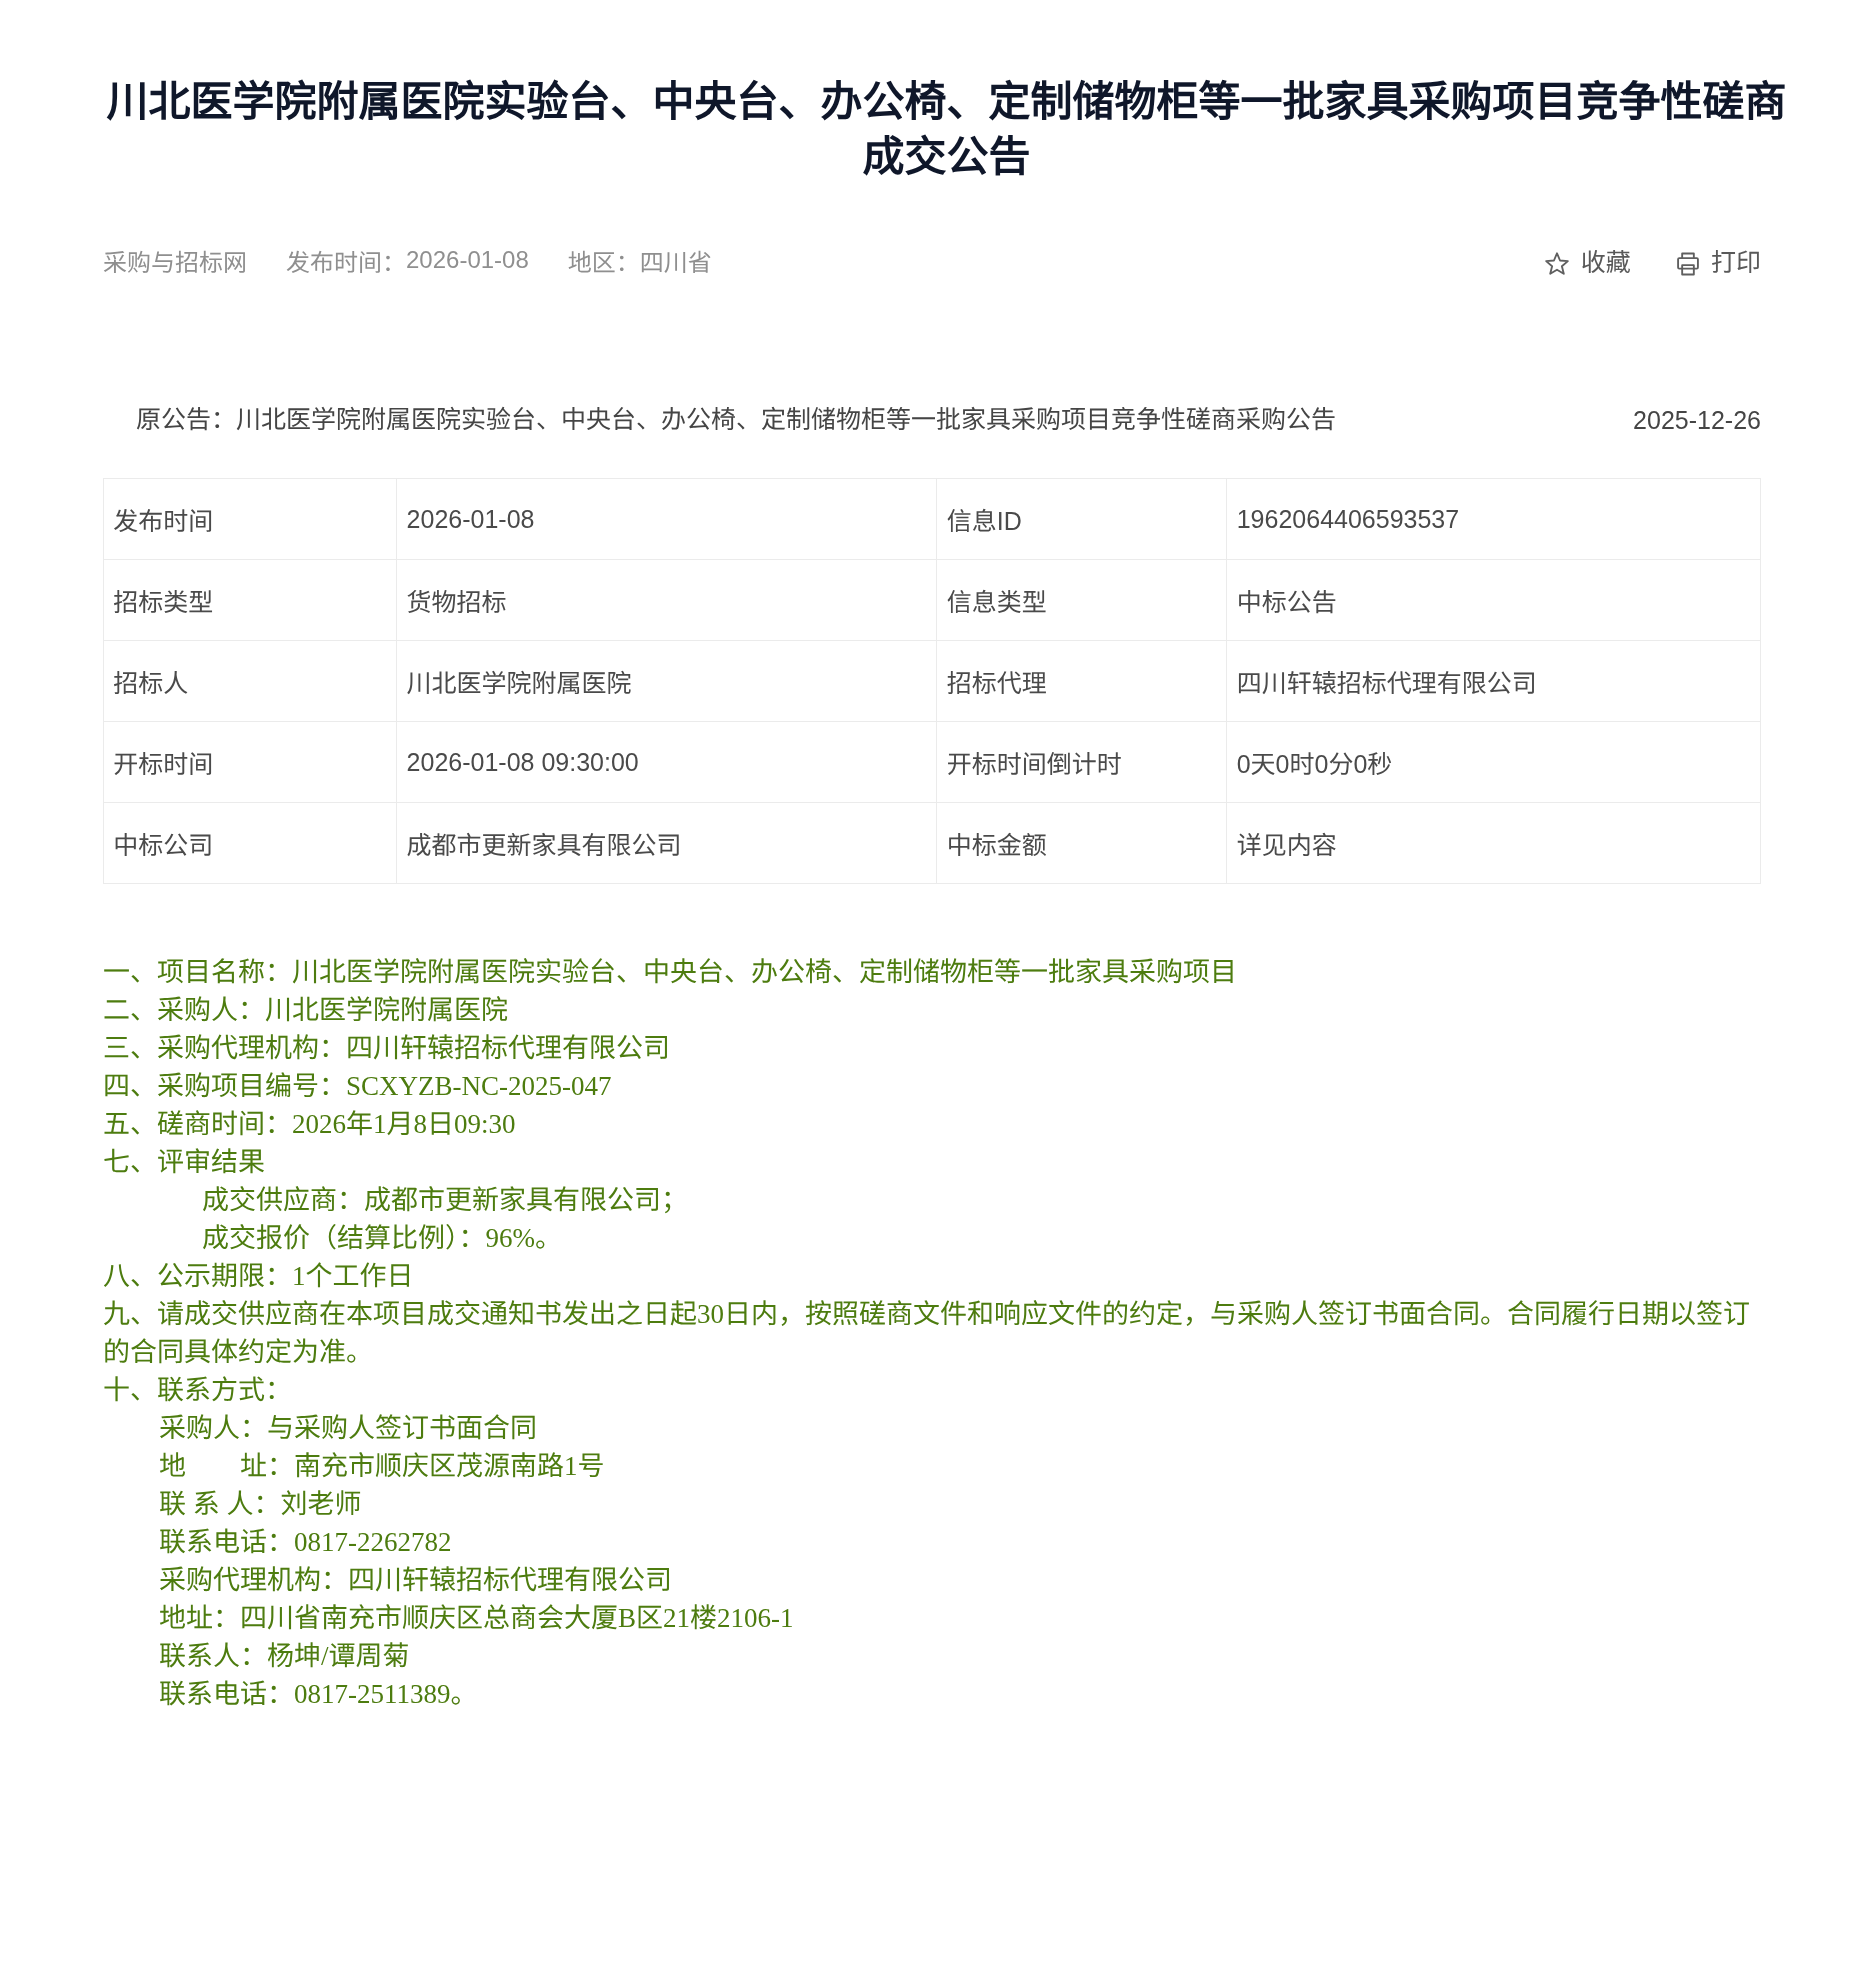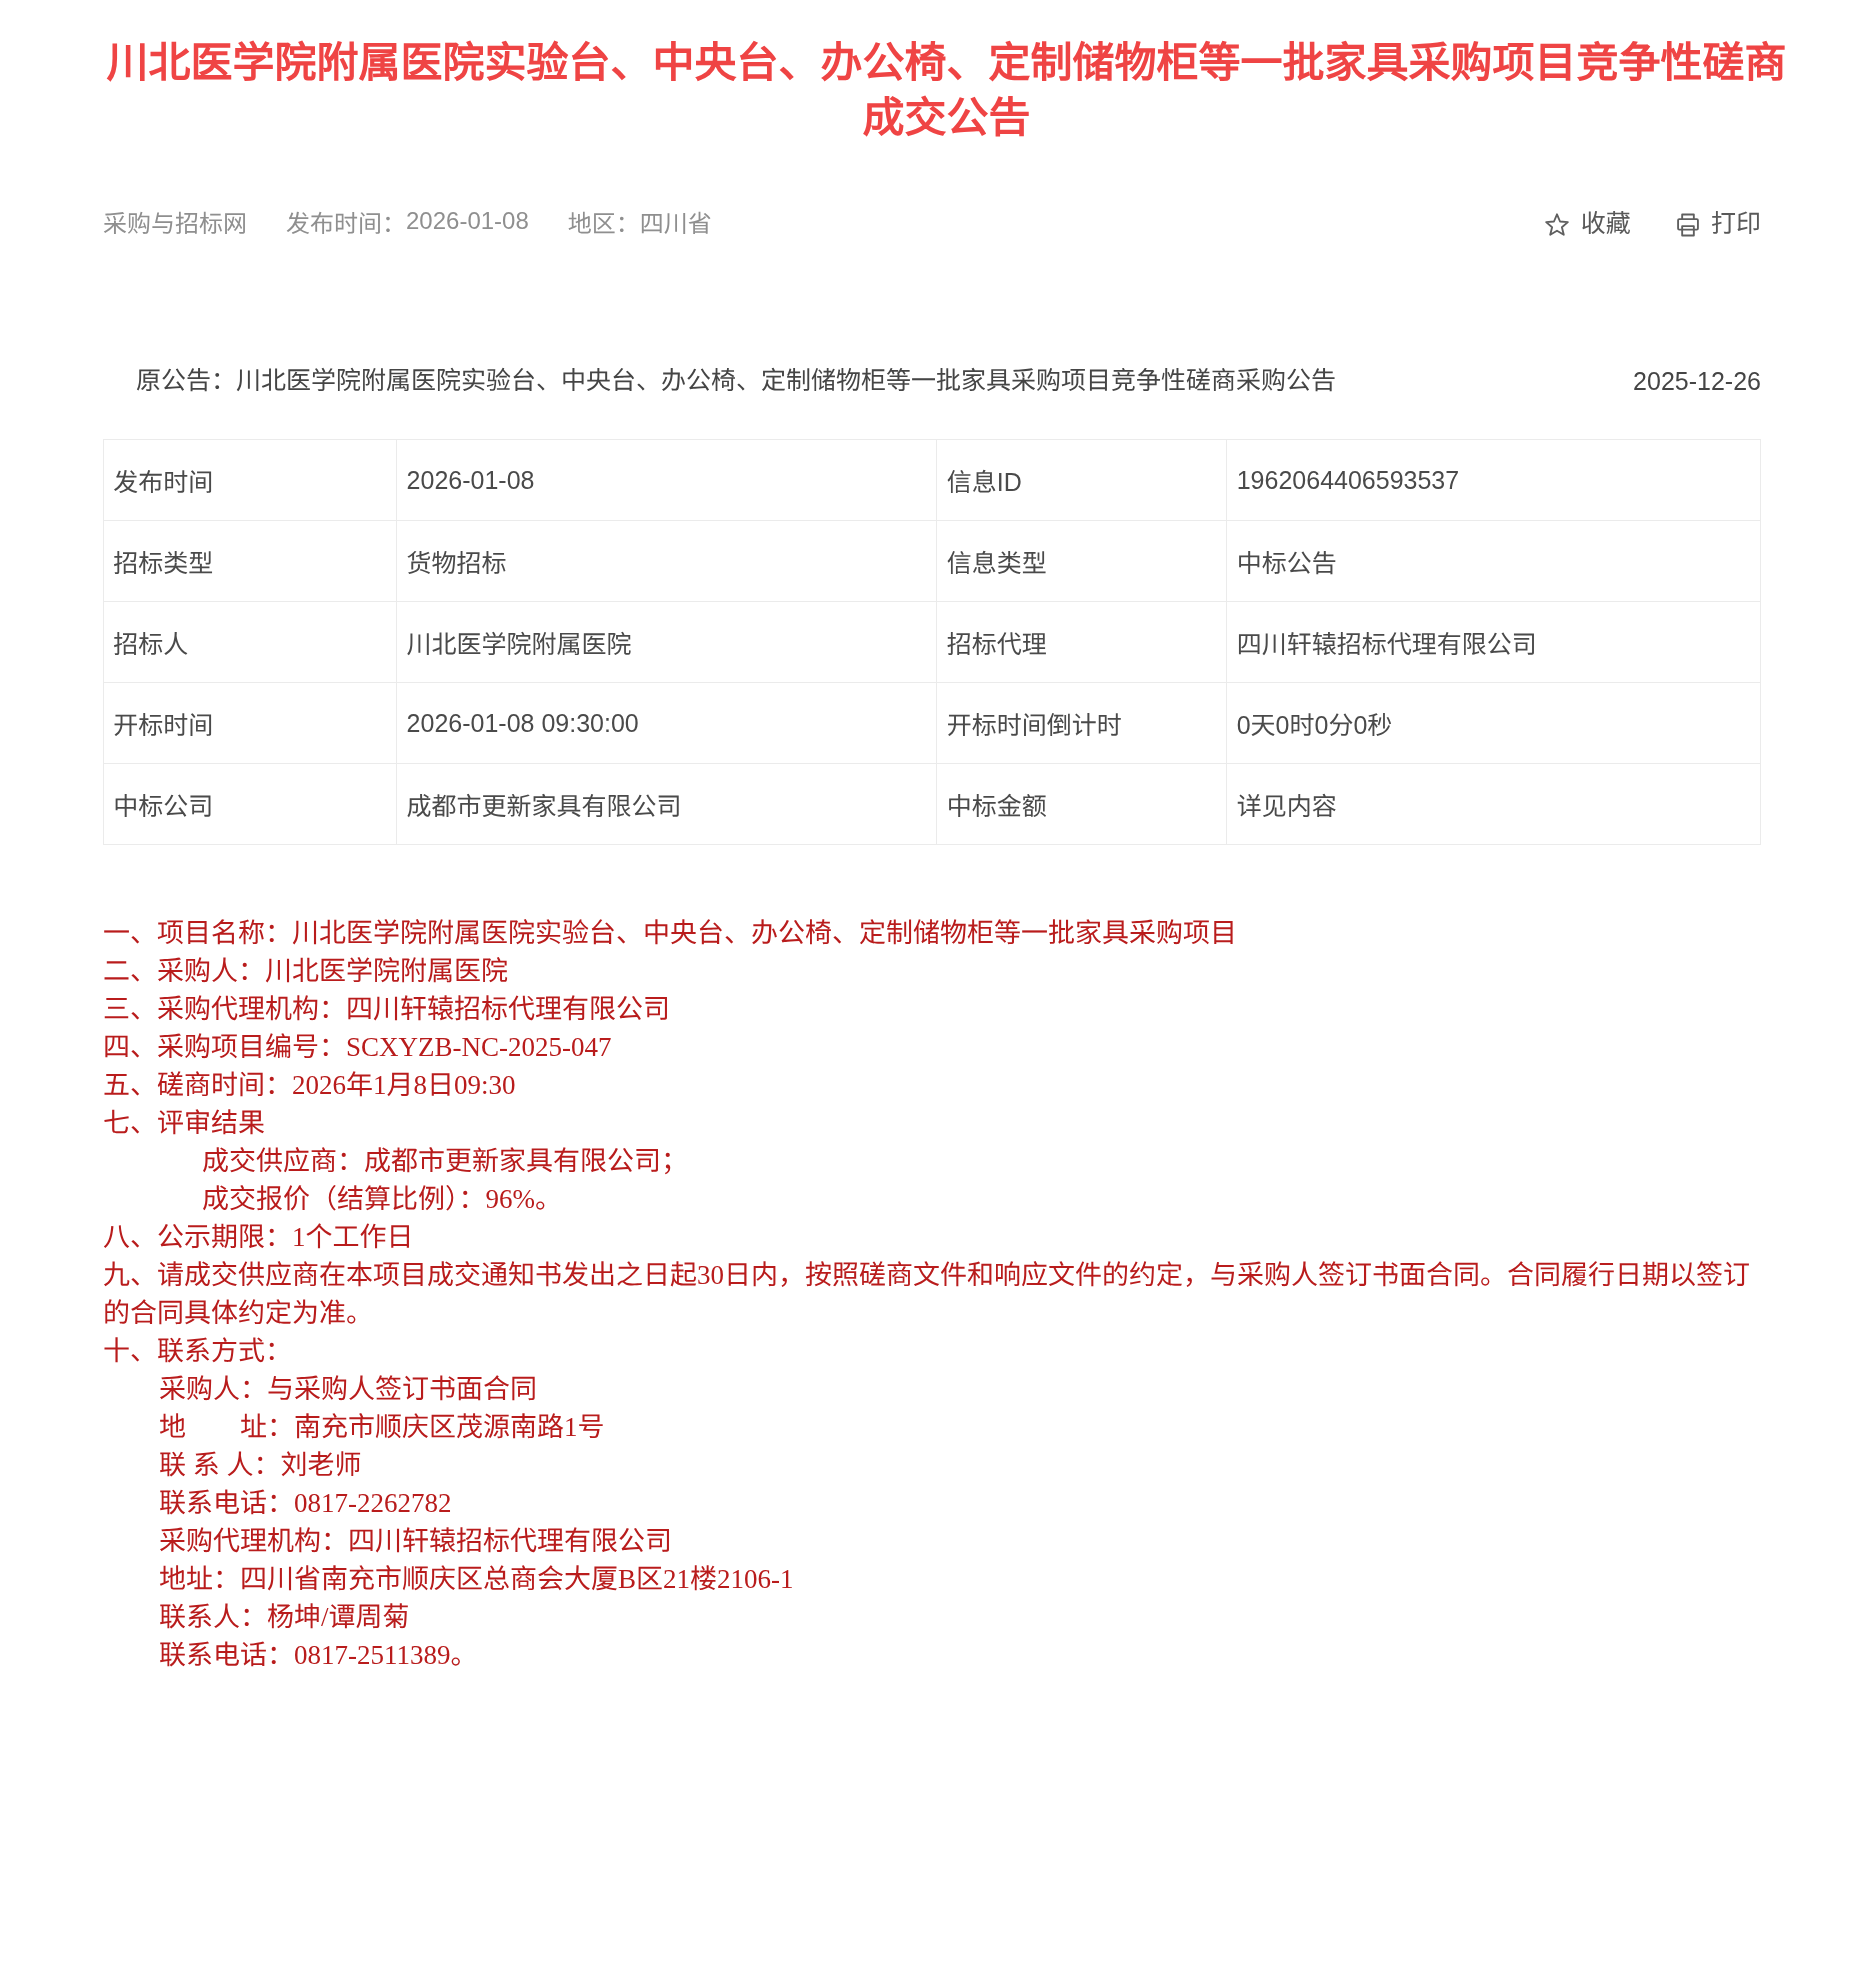--- a/index.html
+++ b/index.html
@@ -6,26 +6,26 @@
   body {
     width:1864px; min-height:1981px;
     background:#ffffff;
     font-family:"Liberation Sans","DejaVu Sans",sans-serif;
     color:#333;
   }
   .container { padding:0 103px; box-sizing:border-box; width:1864px; }
 
   
   .page-title {
-    margin:36px auto 0;
+    margin:75px auto 0;
     width:1687px;
     text-align:center;
     font-size:42px;
     font-weight:700;
-    color:#ef4444;
+    color:#0f172a;
     line-height:1.3;
   }
 
   
   .meta-row {
     margin-top:58px;
     display:flex; justify-content:space-between; align-items:center;
     font-size:24px; color:#8f8f8f;
   }
   .meta-left { display:flex; align-items:center; gap:39px; }
@@ -61,21 +61,21 @@
     color:#4a4a4a;
     padding:0 9.3px;
     overflow:hidden;
   }
 
   
   .content {
     margin-top:69px;
     font-family:"Liberation Serif","DejaVu Serif",serif;
     font-size:27px;
-    color:#b91c1c;
+    color:#4d7c0f;
   }
   .content p {
     margin:0;
     line-height:38px;
   }
   .ind-1 { padding-left:56px; }
   .ind-2 { padding-left:99px; }
 </style>
 </head>
 <body>

